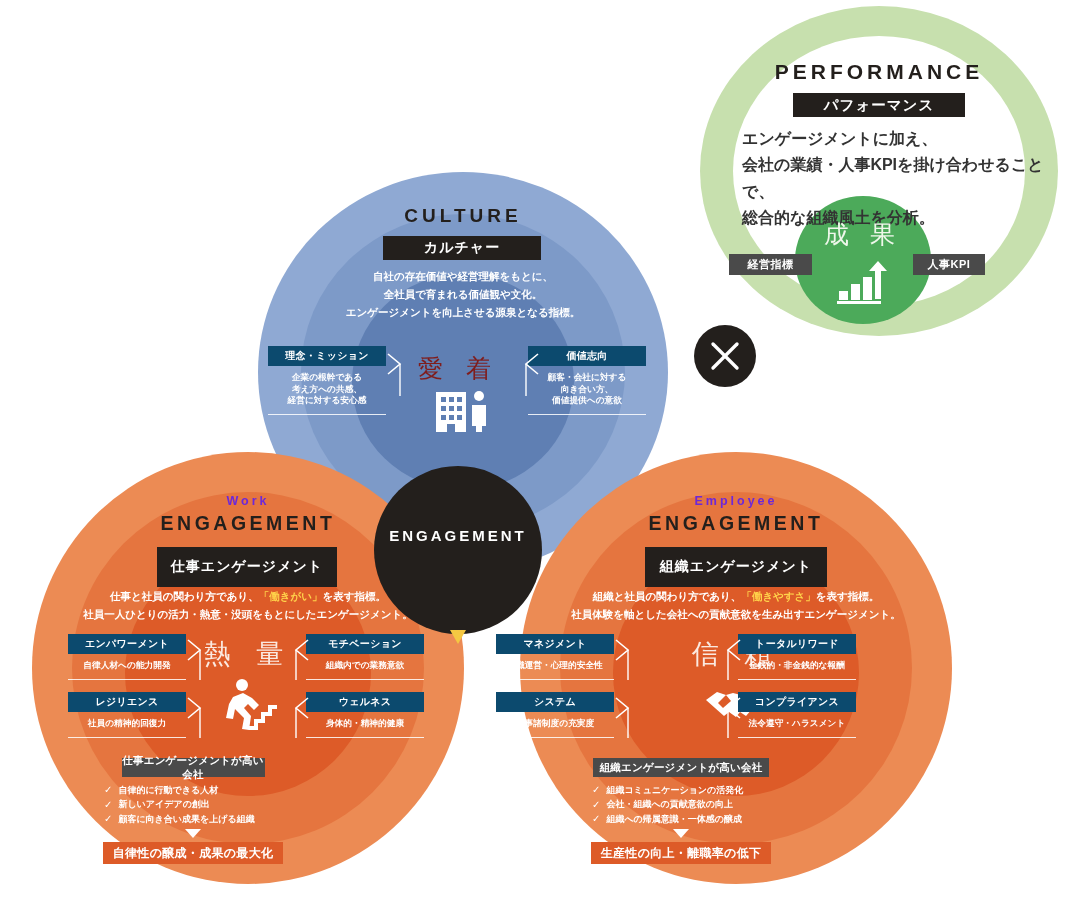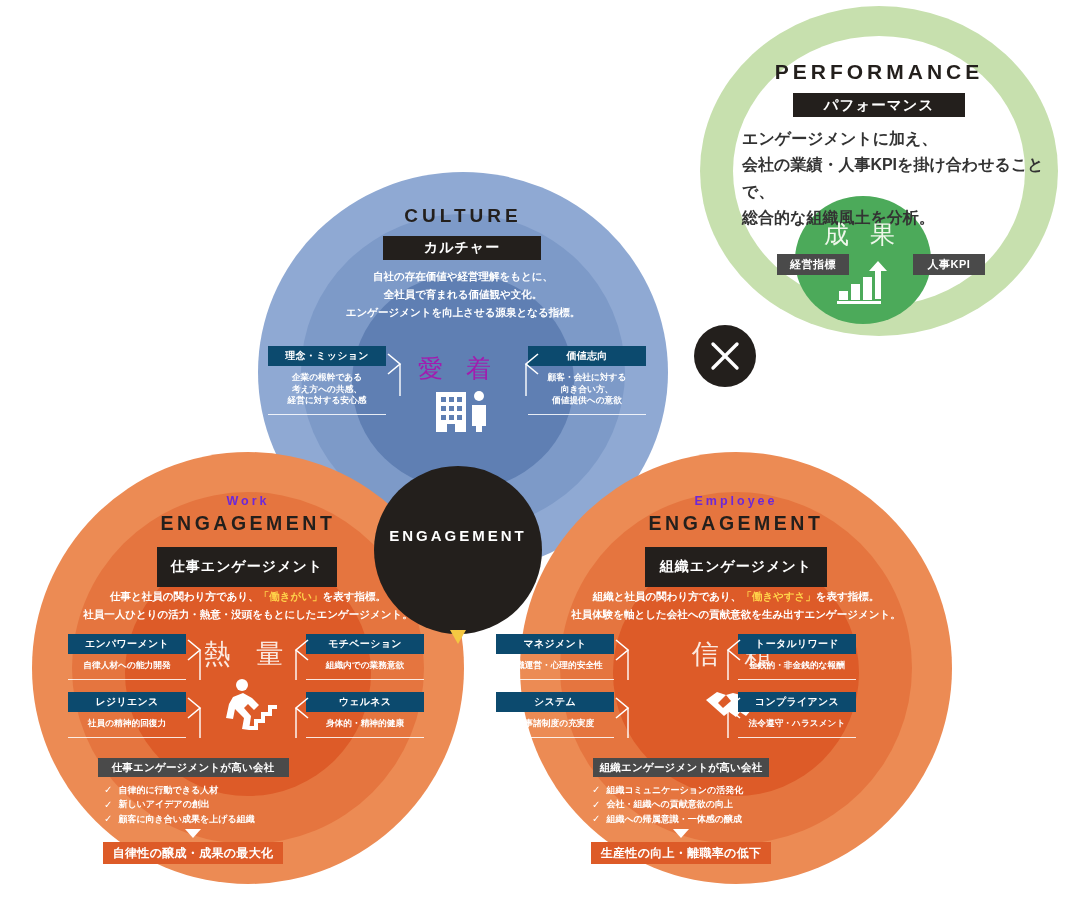--- a/index.html
+++ b/index.html
@@ -49,21 +49,21 @@
   #perf-core-icon{
     left:795px;top:258px;width:136px;height:50px;
     display:flex;align-items:center;justify-content:center;
   }
   .gtag{
     height:21px;background:#4a4a4a;color:#fff;
     font-size:11px;font-weight:700;
     display:flex;align-items:center;justify-content:center;
     letter-spacing:.5px;
   }
-  #tag-keiei{left:729px;top:254px;width:72px;margin-left:48px;}
+  #tag-keiei{left:729px;top:254px;width:83px;}
   #tag-kpi{left:913px;top:254px;width:72px;}
 
   
   #xmark{
     left:694px;top:325px;width:62px;height:62px;
     background:#231f1c;border-radius:50%;
   }
 
   
   #cul-1{left:258px;top:172px;width:410px;height:400px;background:#8fa9d3;}
@@ -77,21 +77,21 @@
     left:383px;top:236px;width:158px;height:24px;
     background:#231f1c;color:#fff;font-size:14px;font-weight:700;
     display:flex;align-items:center;justify-content:center;letter-spacing:1px;
   }
   #cul-desc{
     left:288px;top:268px;width:350px;text-align:center;
     font-size:10.5px;line-height:1.7;color:#fff;font-weight:700;
   }
   #cul-core-label{
     left:400px;top:352px;width:117px;text-align:center;
-    font-size:25px;letter-spacing:8px;color:#a21caf;font-weight:400;
+    font-size:25px;letter-spacing:8px;color:#7f1d1d;font-weight:400;
   }
   #cul-core-icon{
     left:400px;top:386px;width:126px;height:50px;
     display:flex;align-items:center;justify-content:center;
   }
 
   
   #we-1{left:32px;top:452px;width:432px;height:432px;background:#ec8b54;}
   #we-2{left:72px;top:492px;width:352px;height:352px;background:#e5753f;}
   #we-3{left:125px;top:550px;width:246px;height:246px;background:#dd5b28;}
@@ -186,21 +186,21 @@
   #ec-2{left:738px;top:634px;}
   #ec-3{left:496px;top:692px;}
   #ec-4{left:738px;top:692px;}
 
   
   .res{position:absolute;width:250px;text-align:center;}
   .res .rhdr{
     height:19px;background:#4a4a4a;color:#fff;
     font-size:10.5px;font-weight:700;
     display:flex;align-items:center;justify-content:center;margin:0 auto;
-    width:191px;letter-spacing:.2px;
+    width:143px;letter-spacing:.2px;
   }
   .res ul{list-style:none;margin:6px 0 0;padding:0;}
   .res li{
     font-size:9px;color:#fff;font-weight:700;
     line-height:1.6;display:flex;align-items:center;
     justify-content:flex-start;padding-left:36px;
   }
   .res li .chk{margin-right:6px;font-size:10px;line-height:1;}
   .res .down{
     width:0;height:0;margin:3px auto 4px;

